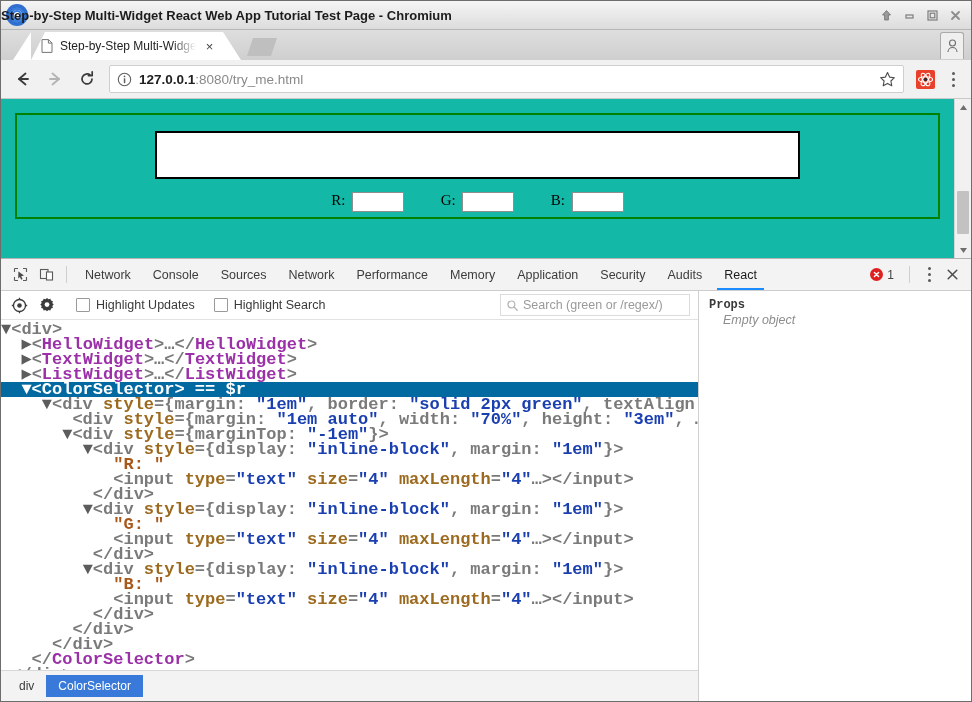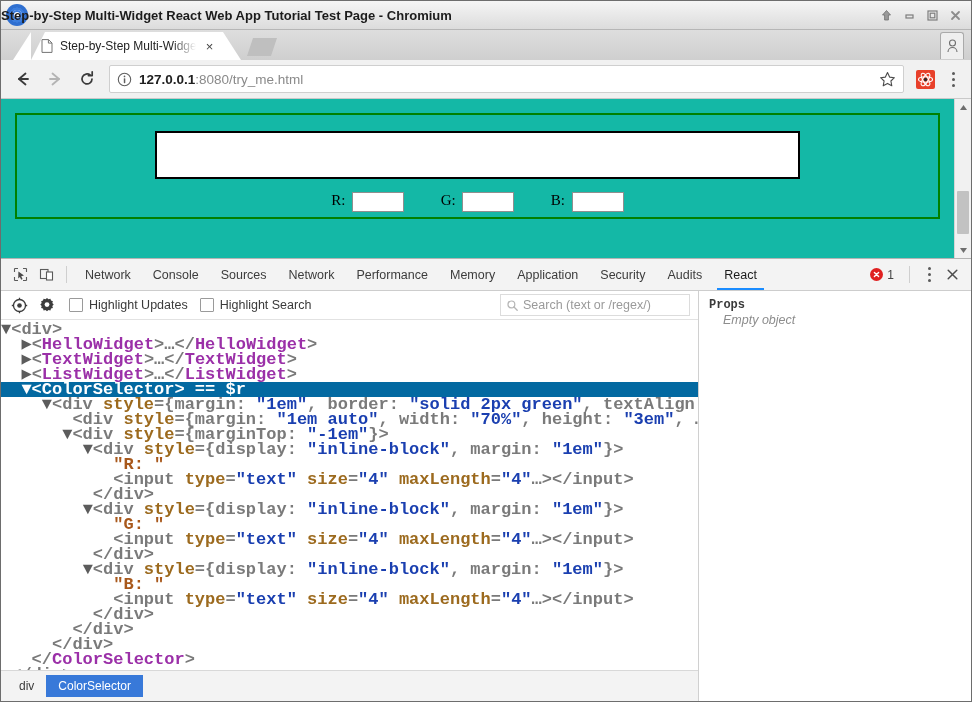--- a/index.html
+++ b/index.html
@@ -96,21 +96,21 @@
   .err-badge{display:flex;align-items:center;gap:4px;font-size:12px;color:#444;padding-right:6px;}
   .err-dot{width:13px;height:13px;border-radius:50%;background:#df2020;display:flex;
            align-items:center;justify-content:center;}
   .dt-close{width:22px;height:22px;display:flex;align-items:center;justify-content:center;}
 
   .dt-body{flex:1 1 auto;display:flex;min-height:0;}
   .react-main{flex:1 1 auto;display:flex;flex-direction:column;min-width:0;border-right:1px solid #d0d0d0;}
   .react-toolbar{height:28px;flex:0 0 28px;background:#fff;border-bottom:1px solid #e2e2e2;
                  display:flex;align-items:center;padding:0 8px;gap:8px;}
   .rt-icon{width:20px;height:20px;display:flex;align-items:center;justify-content:center;}
-  .rt-check{display:flex;align-items:center;gap:6px;font-size:12.5px;color:#3a3a3a;margin-left:4px;}
+  .rt-check{display:flex;align-items:center;gap:6px;font-size:12.5px;color:#3a3a3a;margin-left:11px;}
   .rt-check .box{width:12px;height:12px;border:1px solid #9a9a9a;background:#fff;border-radius:1px;}
   .rt-search{margin-left:auto;width:176px;height:20px;border:1px solid #dcdcdc;background:#fff;
              display:flex;align-items:center;padding:0 6px;gap:5px;}
   .rt-search span{font-size:12.5px;color:#9a9a9a;white-space:nowrap;}
 
   .tree{flex:1 1 auto;overflow:hidden;background:#fff;padding-top:2px;
         font-family:"Liberation Mono",monospace;font-size:17px;line-height:15px;font-weight:bold;}
   .trow{white-space:pre;height:15px;color:#444;}
   .trow.sel{background:#0369a1;color:#fff;}
   .trow.sel .tag,.trow.sel .comp,.trow.sel .attr,.trow.sel .str,.trow.sel .txt,
@@ -347,21 +347,21 @@
           </label>
           <label class="rt-check">
             <span class="box"></span>
             <span>Highlight Search</span>
           </label>
           <div class="rt-search">
             <svg width="11" height="11" viewBox="0 0 11 11">
                 <circle cx="4.4" cy="4.4" r="3.4" fill="none" stroke="#b5b5b5" stroke-width="1.2"></circle>
                 <path d="M7 7 L10.2 10.2" stroke="#b5b5b5" stroke-width="1.3" stroke-linecap="round"></path>
               </svg>
-            <span>Search (text or /regex/)</span>
+            <span>Search (green or /regex/)</span>
           </div>
         </div>
 
         <div class="tree" id="tree">
             <div class="trow"><span class="guide"></span><span class="arrow">▼</span><span class="tag">&lt;div&gt;</span></div>
             <div class="trow"><span class="guide">  </span><span class="arrow">▶</span><span class="tag">&lt;</span><span class="comp">HelloWidget</span><span class="tag">&gt;…&lt;/</span><span class="comp">HelloWidget</span><span class="tag">&gt;</span></div>
             <div class="trow"><span class="guide">  </span><span class="arrow">▶</span><span class="tag">&lt;</span><span class="comp">TextWidget</span><span class="tag">&gt;…&lt;/</span><span class="comp">TextWidget</span><span class="tag">&gt;</span></div>
             <div class="trow"><span class="guide">  </span><span class="arrow">▶</span><span class="tag">&lt;</span><span class="comp">ListWidget</span><span class="tag">&gt;…&lt;/</span><span class="comp">ListWidget</span><span class="tag">&gt;</span></div>
             <div class="trow sel"><span class="guide">  </span><span class="arrow">▼</span><span class="tag">&lt;</span><span class="comp">ColorSelector</span><span class="tag">&gt; == $r</span></div>
             <div class="trow"><span class="guide">    </span><span class="arrow">▼</span><span class="tag">&lt;div </span><span class="attr">style</span><span class="tag">={margin: </span><span class="str">"1em"</span><span class="tag">, border: </span><span class="str">"solid 2px green"</span><span class="tag">, textAlign: </span><span class="str">"center"</span><span class="tag">}&gt;</span></div>

